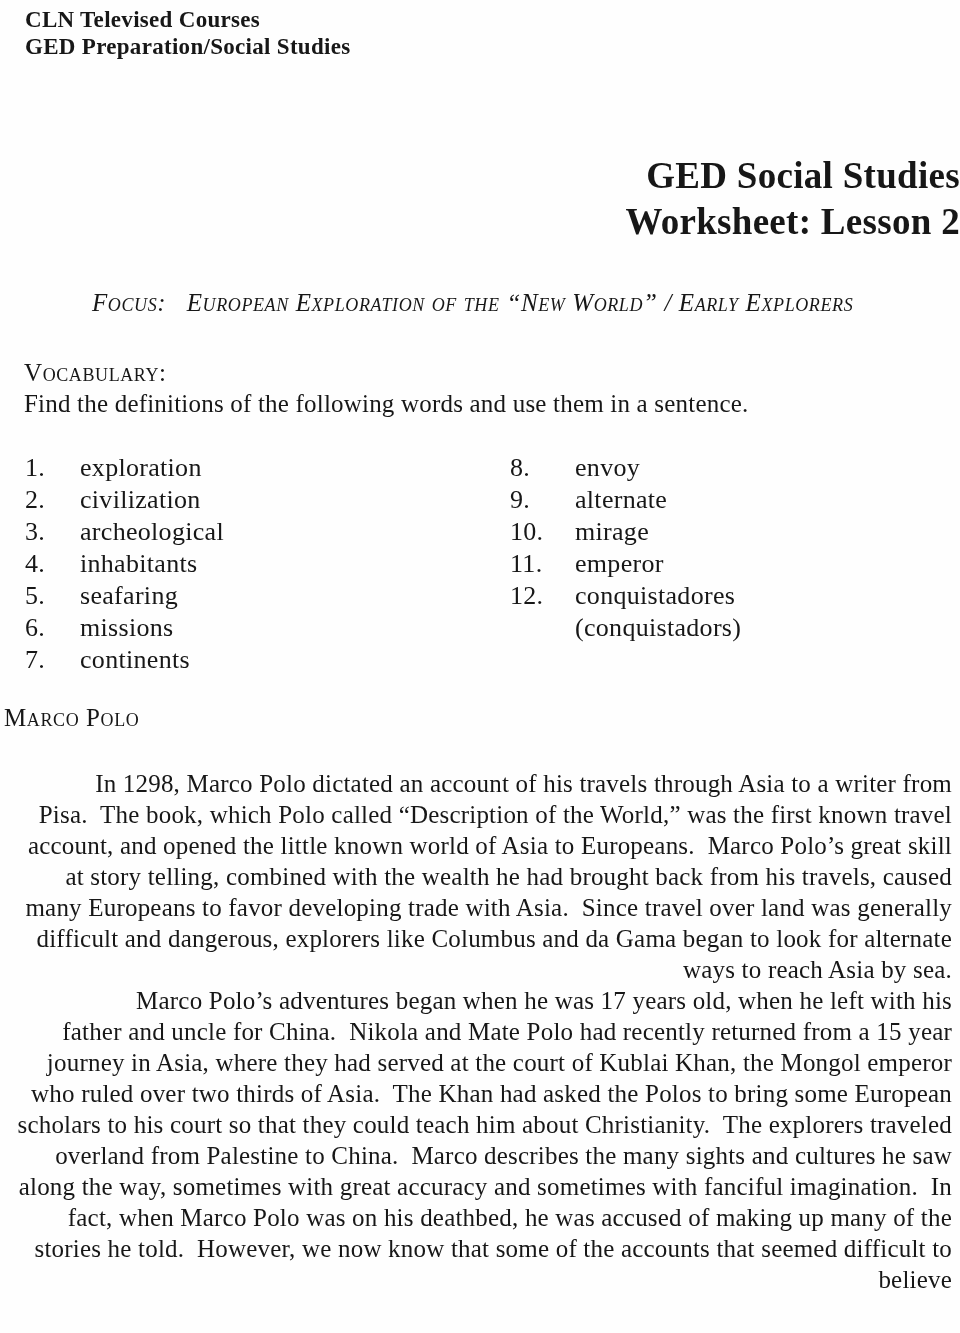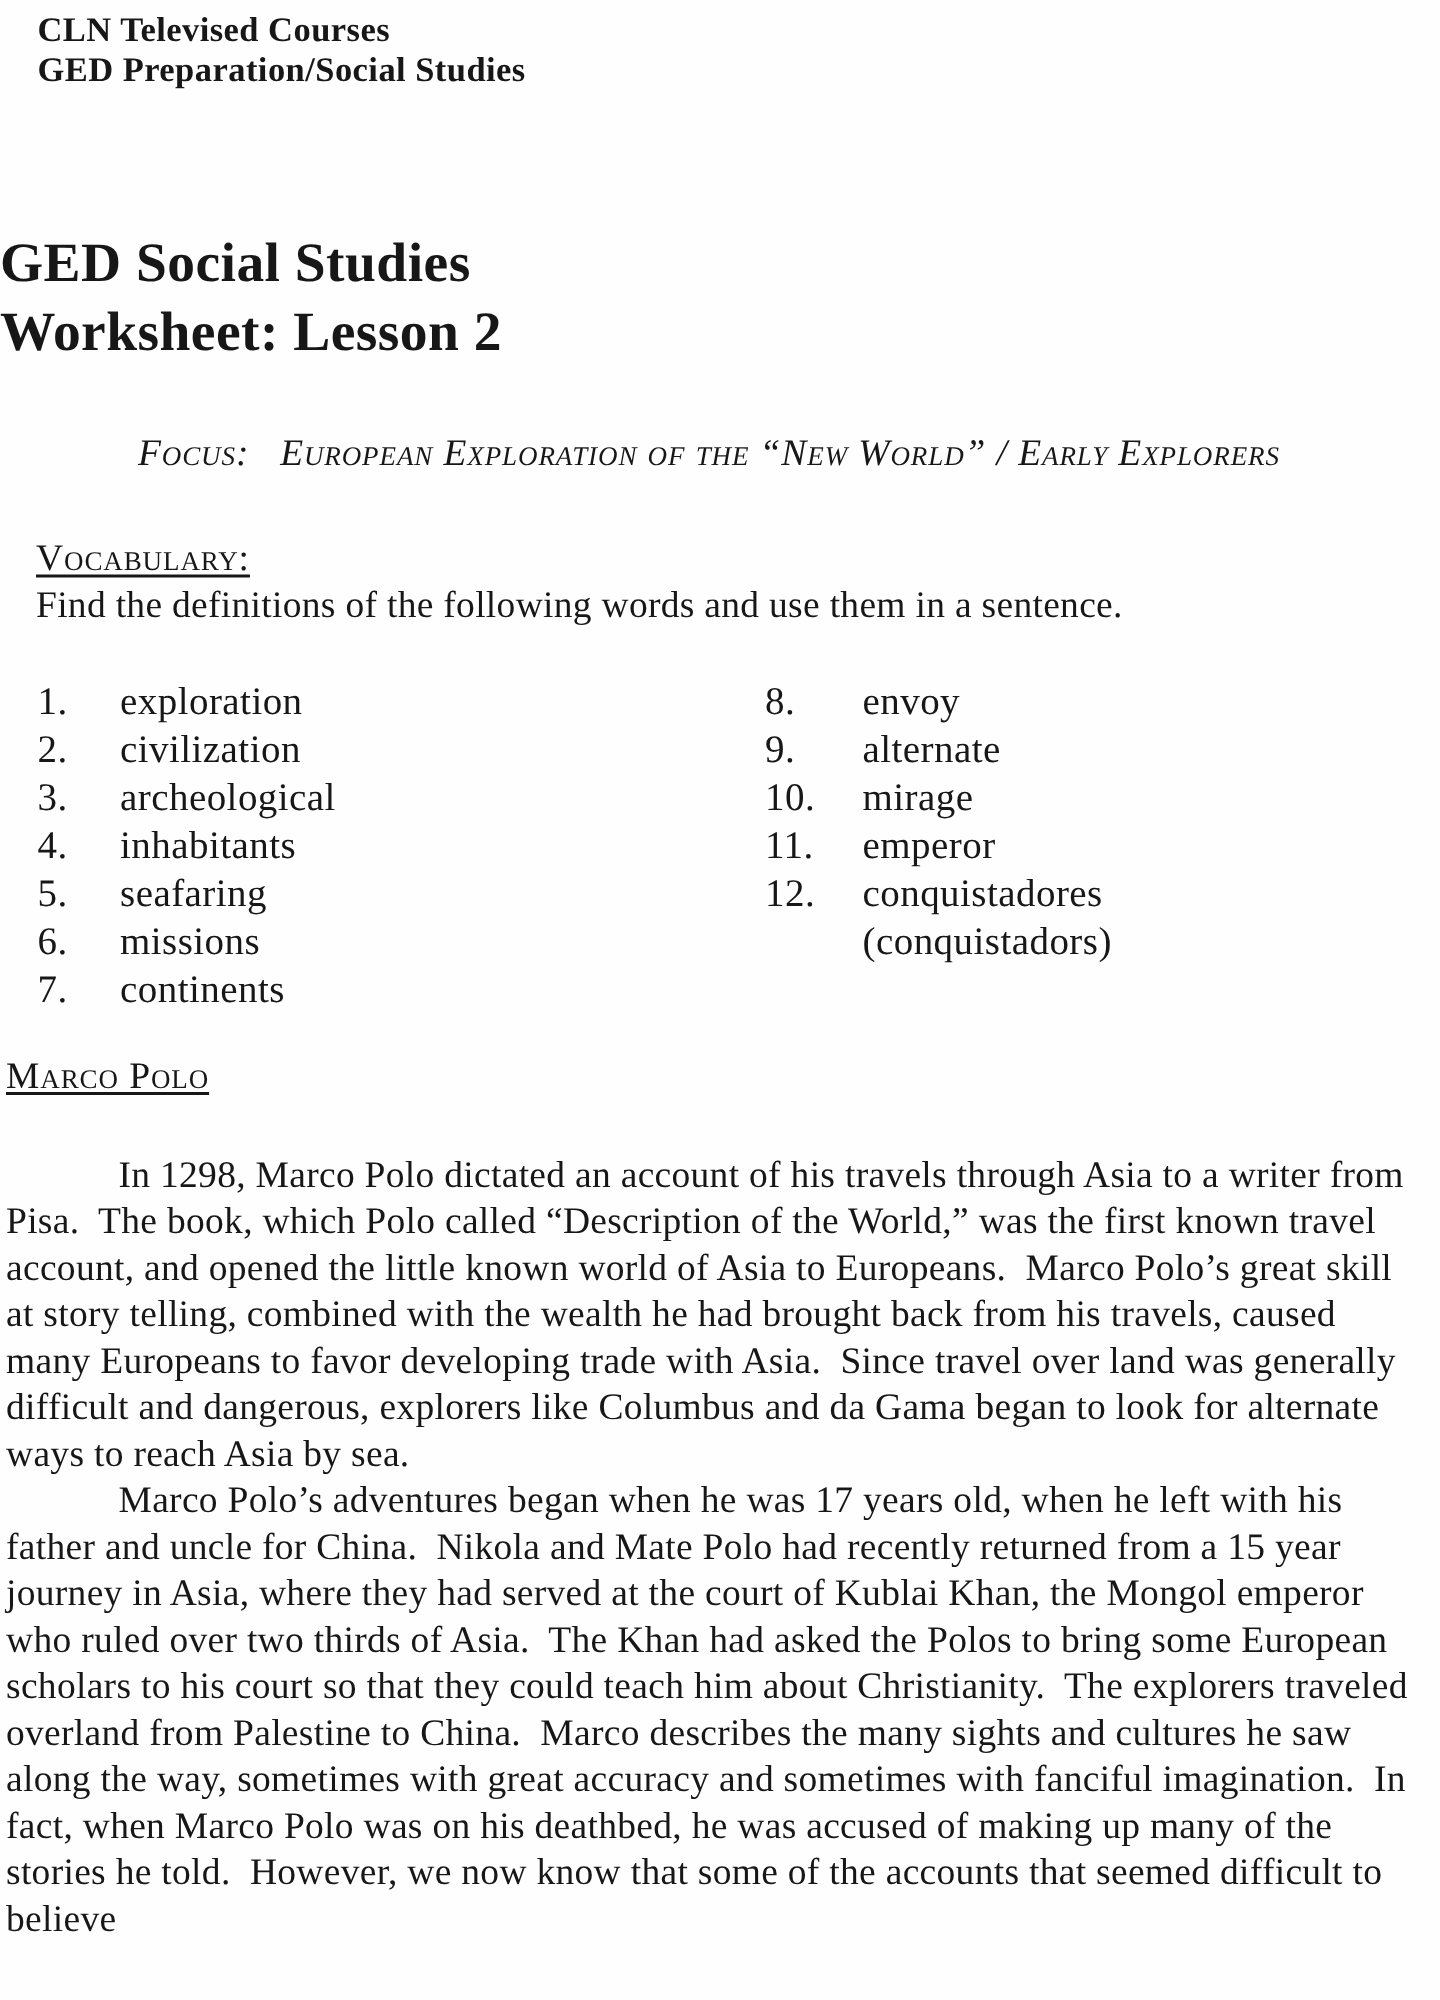--- a/index.html
+++ b/index.html
@@ -23,21 +23,21 @@
     font-size: 23px;
     line-height: 27px;
     font-weight: bold;
     letter-spacing: 0.3px;
   }
   .title-block {
     position: absolute;
     top: 153px;
     left: 0;
     width: 100%;
-    text-align: left;
+    text-align: right;
     font-size: 37px;
     line-height: 46px;
     font-weight: bold;
     letter-spacing: 0.3px;
   }
   .focus-line {
     position: absolute;
     top: 288px;
     left: 92px;
     font-size: 25px;
@@ -52,21 +52,20 @@
     top: 357px;
     left: 24px;
     right: 6px;
     font-size: 25px;
     line-height: 31px;
     letter-spacing: 0.2px;
   }
   .smallcaps-underline {
     font-variant: small-caps;
     letter-spacing: 0.6px;
-    text-decoration: underline;
     text-decoration-thickness: 2px;
     text-underline-offset: 3px;
   }
   .vocab-list {
     position: absolute;
     top: 452px;
     left: 0;
     width: 100%;
     font-size: 26px;
     line-height: 32px;
@@ -85,21 +84,21 @@
     line-height: 31px;
   }
   .article-body {
     position: absolute;
     top: 768px;
     left: 4px;
     right: 8px;
     font-size: 25px;
     line-height: 31px;
     letter-spacing: 0.2px;
-    text-align: left;
+    text-align: right;
   }
   .article-body p {
     margin: 0;
     text-indent: 75px;
     white-space: pre-wrap;
   }
 </style>
 </head>
 <body>
 

